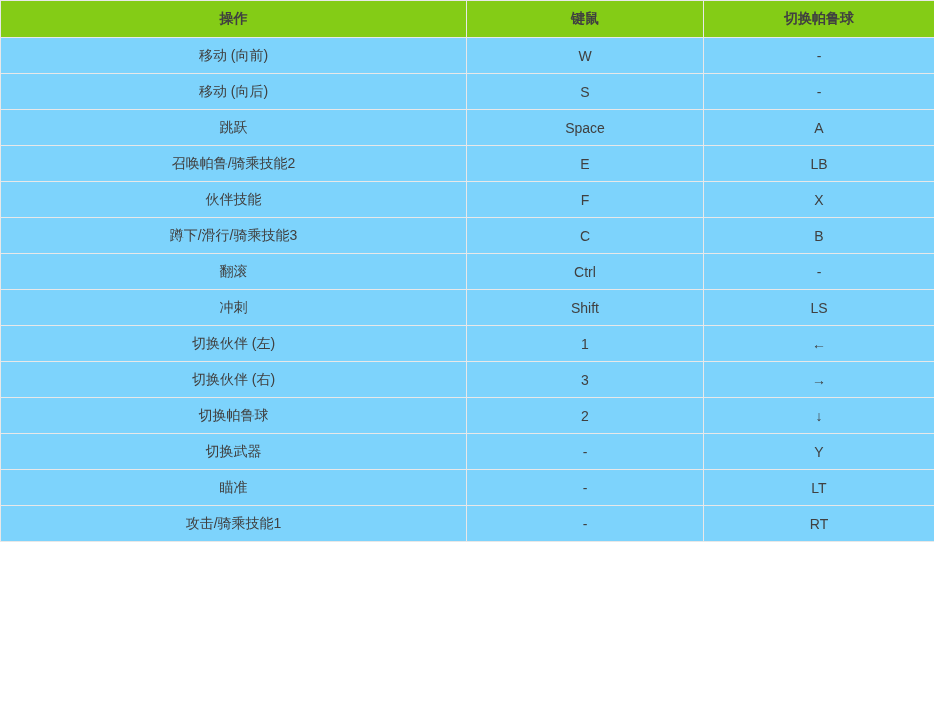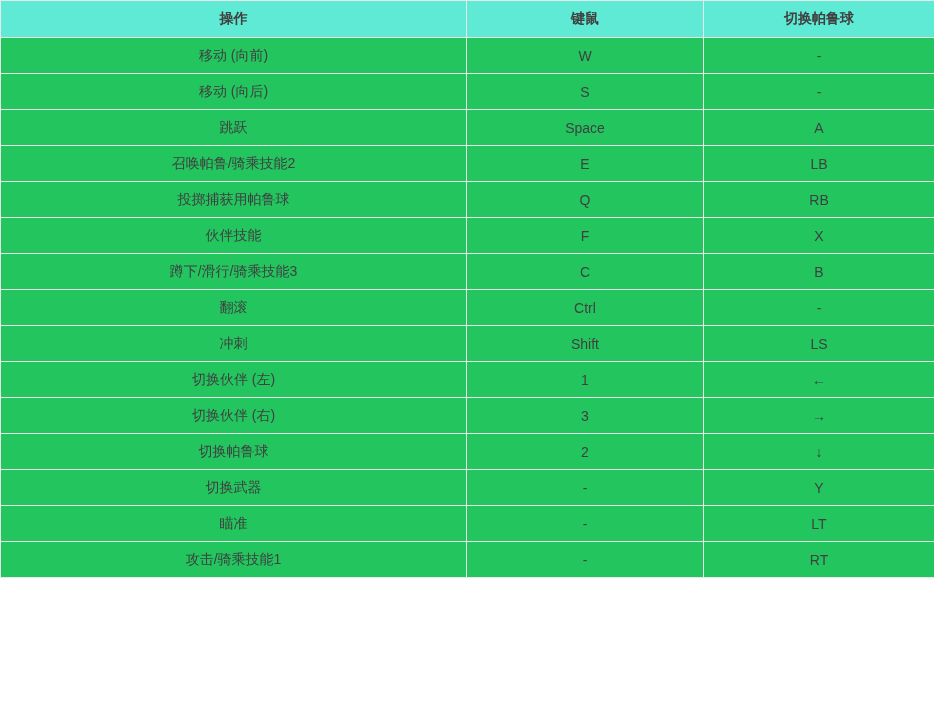--- a/index.html
+++ b/index.html
@@ -26,26 +26,26 @@
     border: 1px solid #e8e8e8;
     text-align: center;
     vertical-align: middle;
     font-size: 14px;
     color: #404040;
     padding: 0;
     overflow: hidden;
     white-space: nowrap;
   }
   table.controls th {
-    background: #5eead4;
+    background: #84cc16;
     font-weight: bold;
     height: 36px;
   }
   table.controls td {
-    background: #22c55e;
+    background: #7dd3fc;
     font-weight: normal;
     height: 35px;
   }
 </style>
 </head>
 <body>
 
 <table class="controls">
   <colgroup>
     <col class="c1">
@@ -72,25 +72,20 @@
       </tr>
       <tr>
         <td>跳跃</td>
         <td>Space</td>
         <td>A</td>
       </tr>
       <tr>
         <td>召唤帕鲁/骑乘技能2</td>
         <td>E</td>
         <td>LB</td>
-      </tr>
-      <tr>
-        <td>投掷捕获用帕鲁球</td>
-        <td>Q</td>
-        <td>RB</td>
       </tr>
       <tr>
         <td>伙伴技能</td>
         <td>F</td>
         <td>X</td>
       </tr>
       <tr>
         <td>蹲下/滑行/骑乘技能3</td>
         <td>C</td>
         <td>B</td>

